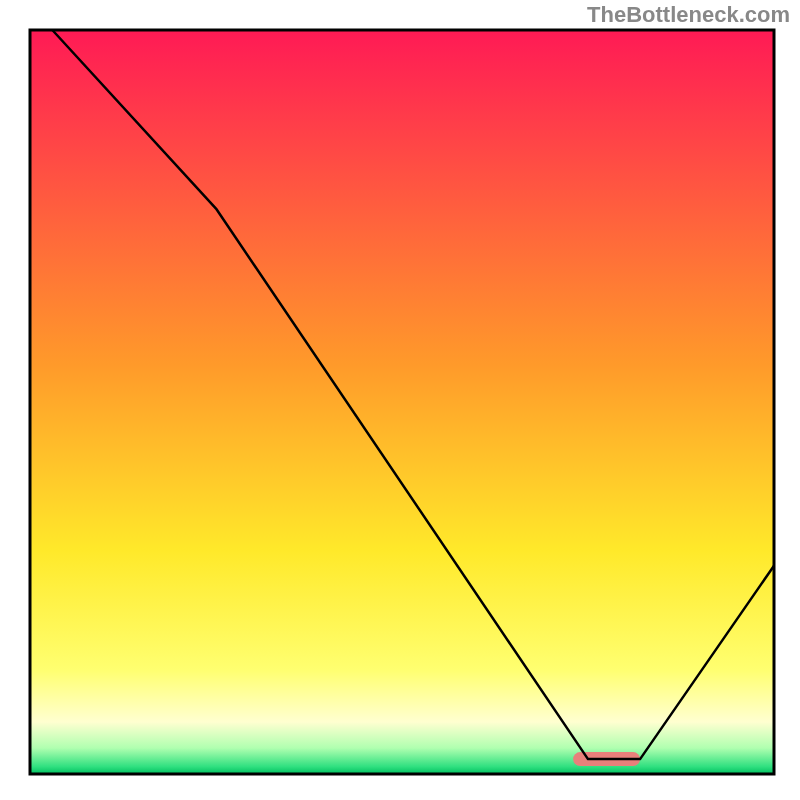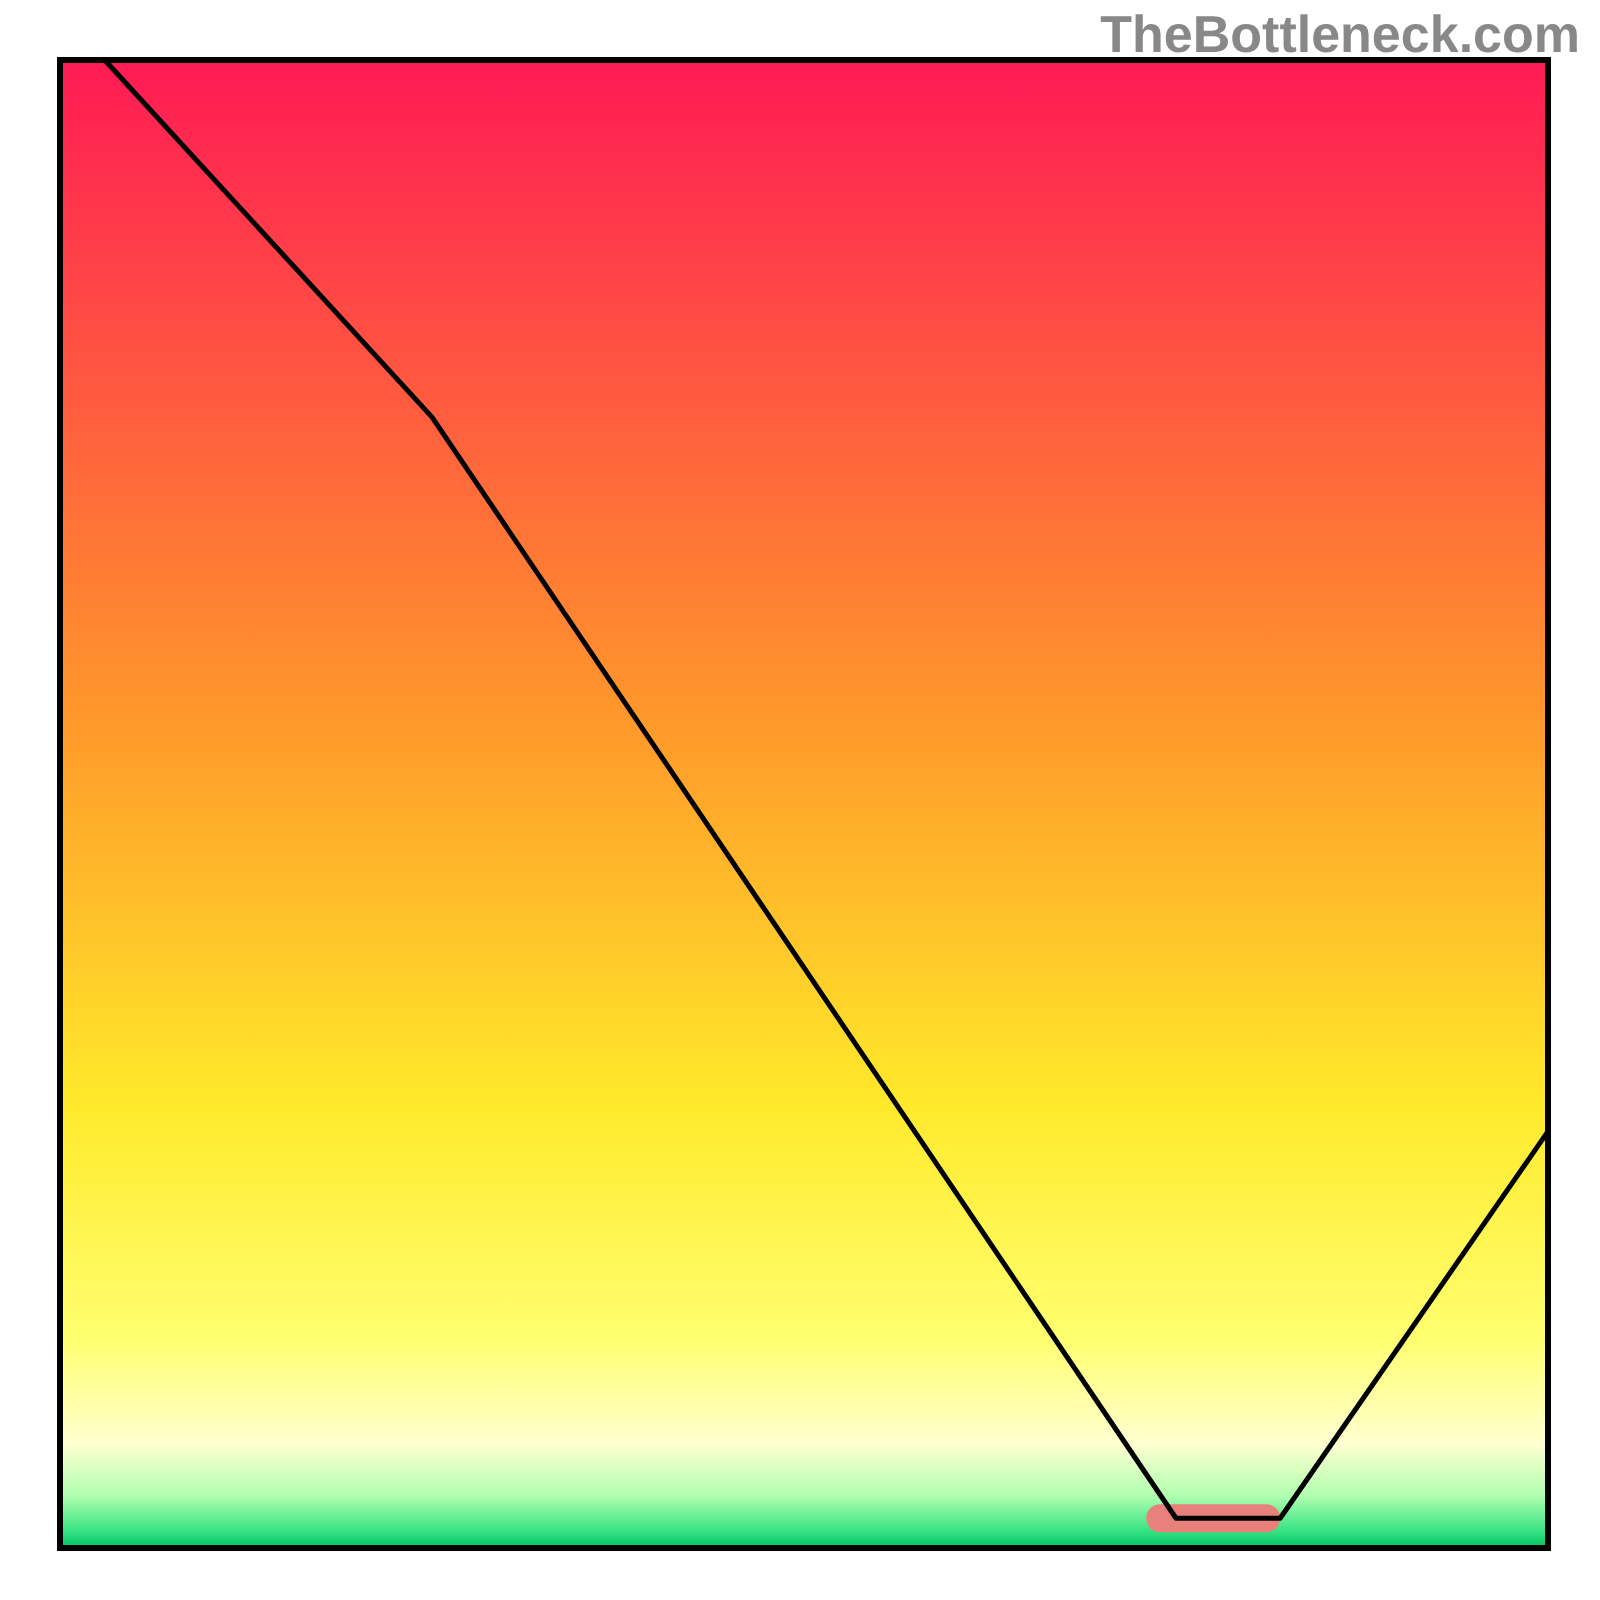--- a/index.html
+++ b/index.html
@@ -8,21 +8,21 @@
     width: 800px;
     height: 800px;
     background: #fff;
     position: relative;
     font-family: Arial, sans-serif;
   }
   .watermark {
     position: absolute;
     top: 2px;
     right: 10px;
-    font-size: 26px;
+    font-size: 22px;
     font-weight: bold;
     color: #888;
     z-index: 3;
   }
   svg.plot {
     position: absolute;
     top: 0;
     left: 0;
   }
 </style>

